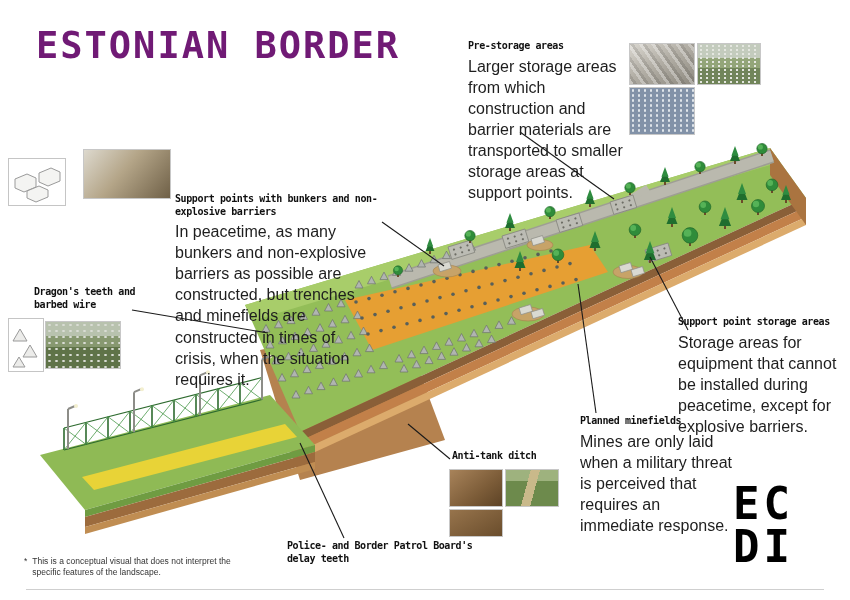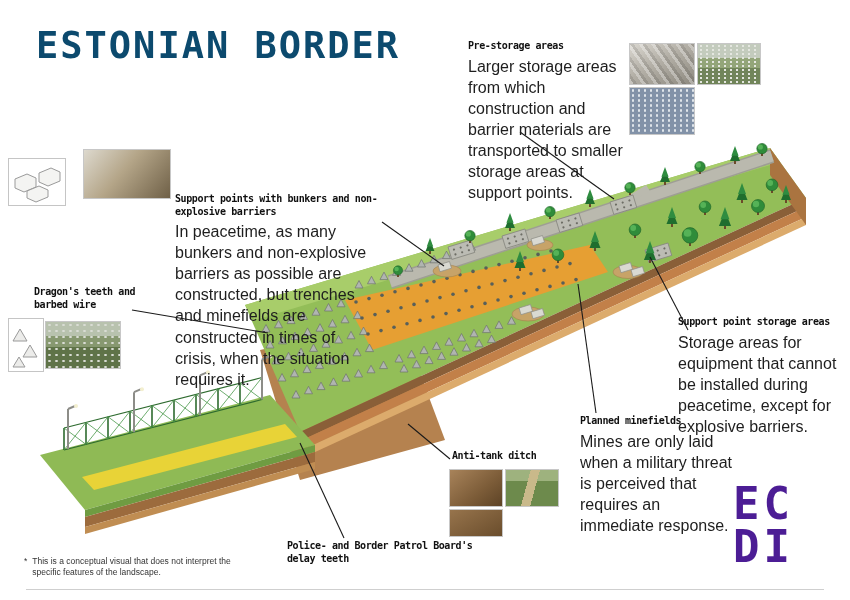--- a/index.html
+++ b/index.html
@@ -1,21 +1,21 @@
 <!DOCTYPE html>
 <html><head>
 <meta charset="utf-8">
 <style>
   html,body{margin:0;padding:0;background:#ffffff;}
   .canvas{position:relative;width:850px;height:600px;background:#ffffff;overflow:hidden;
           font-family:"Liberation Sans",sans-serif;}
   #terrain{position:absolute;left:0;top:0;width:850px;height:600px;}
   .title{position:absolute;left:36px;top:22px;width:420px;
          font-family:"DejaVu Sans Mono","Liberation Mono",monospace;
-         font-weight:bold;font-size:37px;line-height:1.28;letter-spacing:2px;color:#0c4a6e;}
+         font-weight:bold;font-size:37px;line-height:1.28;letter-spacing:2px;color:#701a75;}
   .ann{position:absolute;}
   .ann-label{font-family:"DejaVu Sans Mono","Liberation Mono",monospace;
              font-weight:bold;font-size:10px;line-height:1.25;letter-spacing:-0.4px;color:#101010;}
   .ann-desc{font-family:"Liberation Sans",sans-serif;font-size:16px;line-height:1.32;color:#1e1e1e;margin-top:3px;}
   .photo{position:absolute;box-shadow:0 0 0 1px rgba(0,0,0,.22);}
   .ph-blocks{background-image:repeating-linear-gradient(55deg,rgba(255,255,255,.30) 0 3px,rgba(0,0,0,.10) 3px 6px,transparent 6px 10px),
              linear-gradient(150deg,#d9d6cf 0%,#b3afa6 45%,#8e8a80 100%);}
   .ph-teethfield{background-image:radial-gradient(circle,#e4e6e0 .9px,transparent 1.3px),
                  linear-gradient(#c3cbbd 0 35%,#93a579 35% 60%,#71855a 60%);
                  background-size:6px 4px,100% 100%;}
@@ -452,18 +452,18 @@
   <div class="ann" style="left:287px;top:540px;width:210px;">
     <div class="ann-label">Police- and Border Patrol Board's delay teeth</div>
   </div>
 
   <div class="footnote">
     <span>*</span>
     <span>This is a conceptual visual that does not interpret the specific features of the landscape.</span>
   </div>
   <div class="bottom-rule"></div>
 
-  <div class="logo" style="color: #4c1d95; text-align: right;">
+  <div class="logo" style="color: #000000; text-align: right;">
     <div>EC</div>
     <div>DI</div>
   </div>
 
 </div>
 
 </body></html>

